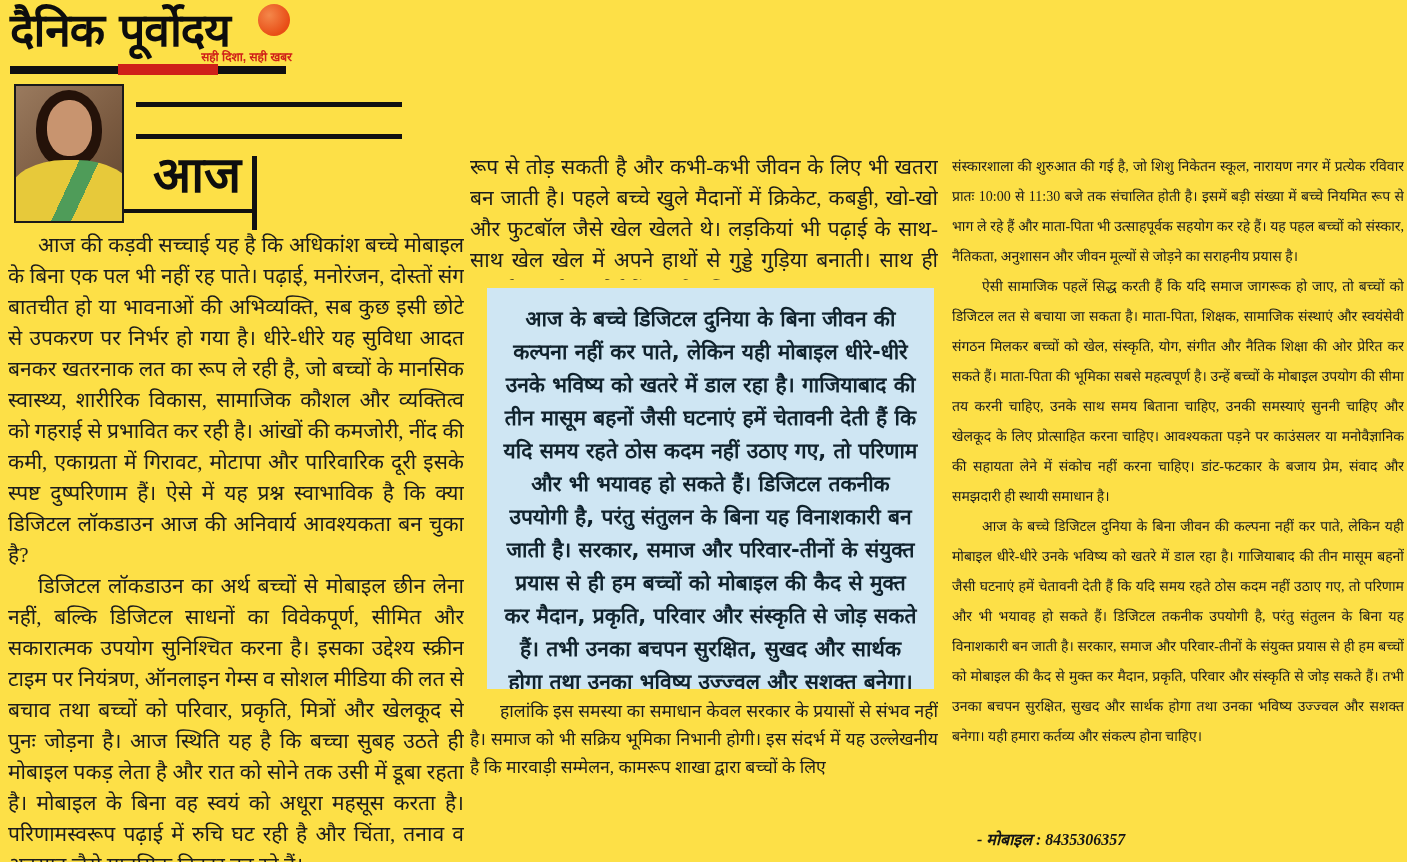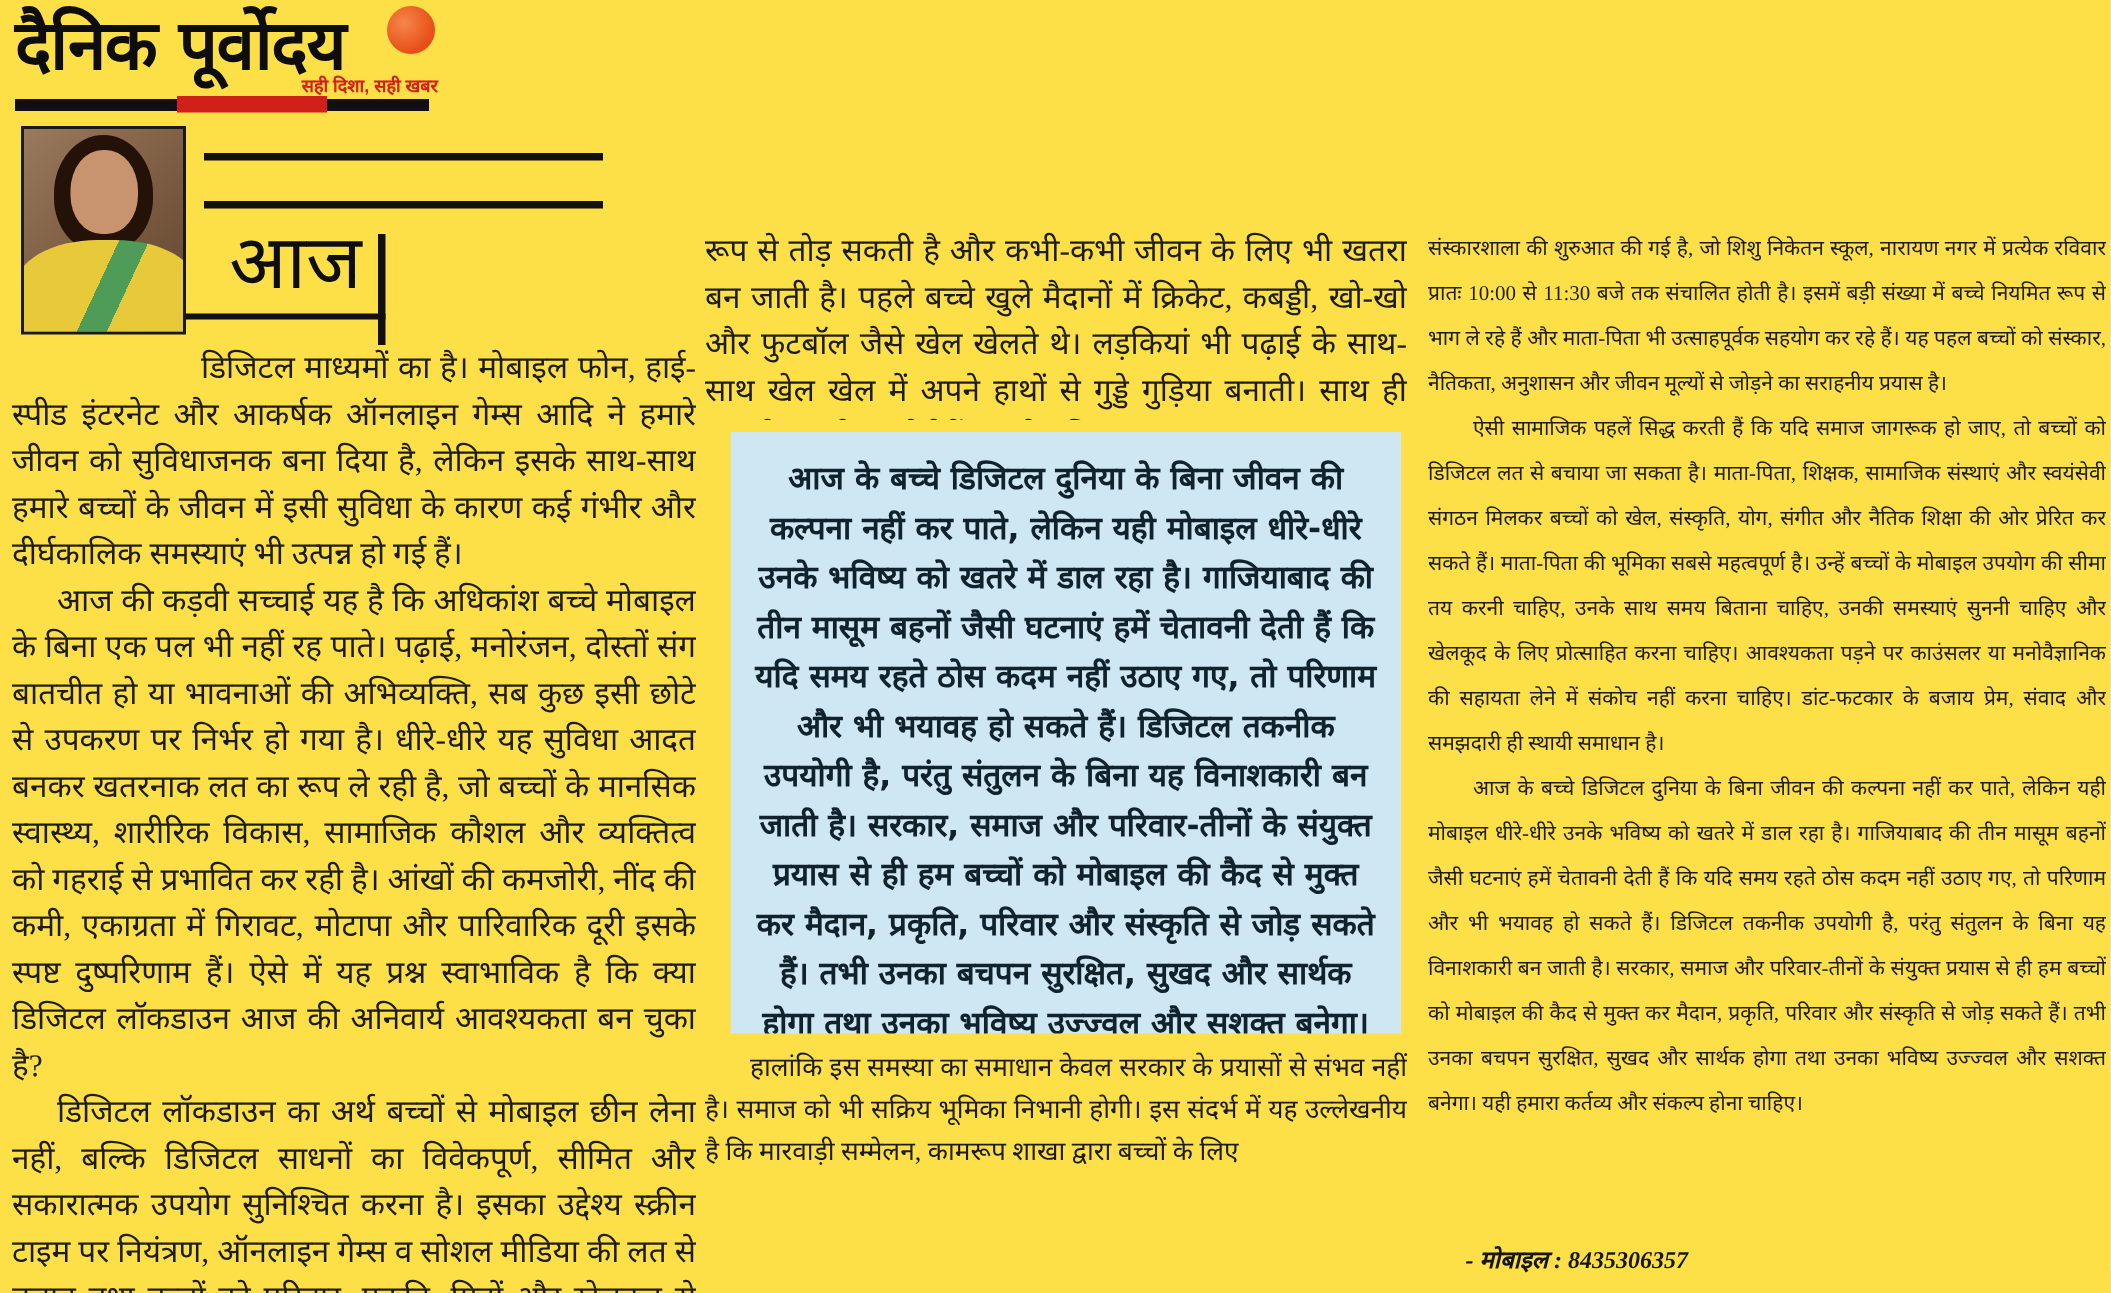--- a/index.html
+++ b/index.html
@@ -46,21 +46,21 @@
   .author-rule-bottom { top:134px; }
   .author-name {
     position:absolute; left:136px; top:106px; width:266px; text-align:center;
     font-family:"DejaVu Sans","Liberation Sans",sans-serif;
     font-size:19px; font-weight:bold; color:#111; white-space:nowrap;
   }
   .pen-icon { font-size:18px; margin-right:4px; }
   .section-label {
     position:absolute; left:146px; top:144px; width:102px; text-align:center;
     font-family:"DejaVu Sans","Liberation Sans",sans-serif;
-    font-size:50px; font-weight:400; color:#0e0e0e; line-height:62px;
+    font-size:50px; font-weight:700; color:#0e0e0e; line-height:62px;
   }
   .section-vrule { position:absolute; left:252px; top:156px; width:5px; height:74px; background:#111; }
   .section-hrule { position:absolute; left:124px; top:209px; width:133px; height:4px; background:#111; }
   
   .headline {
     position:absolute; left:470px; top:70px; width:930px; text-align:center;
     font-family:"DejaVu Sans","Liberation Sans",sans-serif;
     font-size:54px; font-weight:800; color:#0a0a0a; line-height:80px; letter-spacing:-1px;
     white-space:nowrap;
   }
@@ -113,21 +113,20 @@
   <div class="author-rule-top"></div>
   <div class="author-rule-bottom"></div>
 
   <div class="section-label">आज</div>
   <div class="section-vrule"></div>
   <div class="section-hrule"></div>
 
 
 
   <div class="col1 bodytext">
-    <p class="cont">डिजिटल माध्यमों का है। मोबाइल फोन, हाई-स्पीड इंटरनेट और आकर्षक ऑनलाइन गेम्स आदि ने हमारे जीवन को सुविधाजनक बना दिया है, लेकिन इसके साथ-साथ हमारे बच्चों के जीवन में इसी सुविधा के कारण कई गंभीर और दीर्घकालिक समस्याएं भी उत्पन्न हो गई हैं।</p>
     <p>आज की कड़वी सच्चाई यह है कि अधिकांश बच्चे मोबाइल के बिना एक पल भी नहीं रह पाते। पढ़ाई, मनोरंजन, दोस्तों संग बातचीत हो या भावनाओं की अभिव्यक्ति, सब कुछ इसी छोटे से उपकरण पर निर्भर हो गया है। धीरे-धीरे यह सुविधा आदत बनकर खतरनाक लत का रूप ले रही है, जो बच्चों के मानसिक स्वास्थ्य, शारीरिक विकास, सामाजिक कौशल और व्यक्तित्व को गहराई से प्रभावित कर रही है। आंखों की कमजोरी, नींद की कमी, एकाग्रता में गिरावट, मोटापा और पारिवारिक दूरी इसके स्पष्ट दुष्परिणाम हैं। ऐसे में यह प्रश्न स्वाभाविक है कि क्या डिजिटल लॉकडाउन आज की अनिवार्य आवश्यकता बन चुका है?</p>
     <p>डिजिटल लॉकडाउन का अर्थ बच्चों से मोबाइल छीन लेना नहीं, बल्कि डिजिटल साधनों का विवेकपूर्ण, सीमित और सकारात्मक उपयोग सुनिश्चित करना है। इसका उद्देश्य स्क्रीन टाइम पर नियंत्रण, ऑनलाइन गेम्स व सोशल मीडिया की लत से बचाव तथा बच्चों को परिवार, प्रकृति, मित्रों और खेलकूद से पुनः जोड़ना है। आज स्थिति यह है कि बच्चा सुबह उठते ही मोबाइल पकड़ लेता है और रात को सोने तक उसी में डूबा रहता है। मोबाइल के बिना वह स्वयं को अधूरा महसूस करता है। परिणामस्वरूप पढ़ाई में रुचि घट रही है और चिंता, तनाव व अवसाद जैसे मानसिक विकार बढ़ रहे हैं।</p>
 
   </div>
 
   <div class="col2-top bodytext">
     <p>रूप से तोड़ सकती है और कभी-कभी जीवन के लिए भी खतरा बन जाती है। पहले बच्चे खुले मैदानों में क्रिकेट, कबड्डी, खो-खो और फुटबॉल जैसे खेल खेलते थे। लड़कियां भी पढ़ाई के साथ-साथ खेल खेल में अपने हाथों से गुड्डे गुड़िया बनाती। साथ ही कढ़ाई, बुनाई व रसोई में अपनी रुचि</p>
   </div>
 
   <div class="highlight-box">

